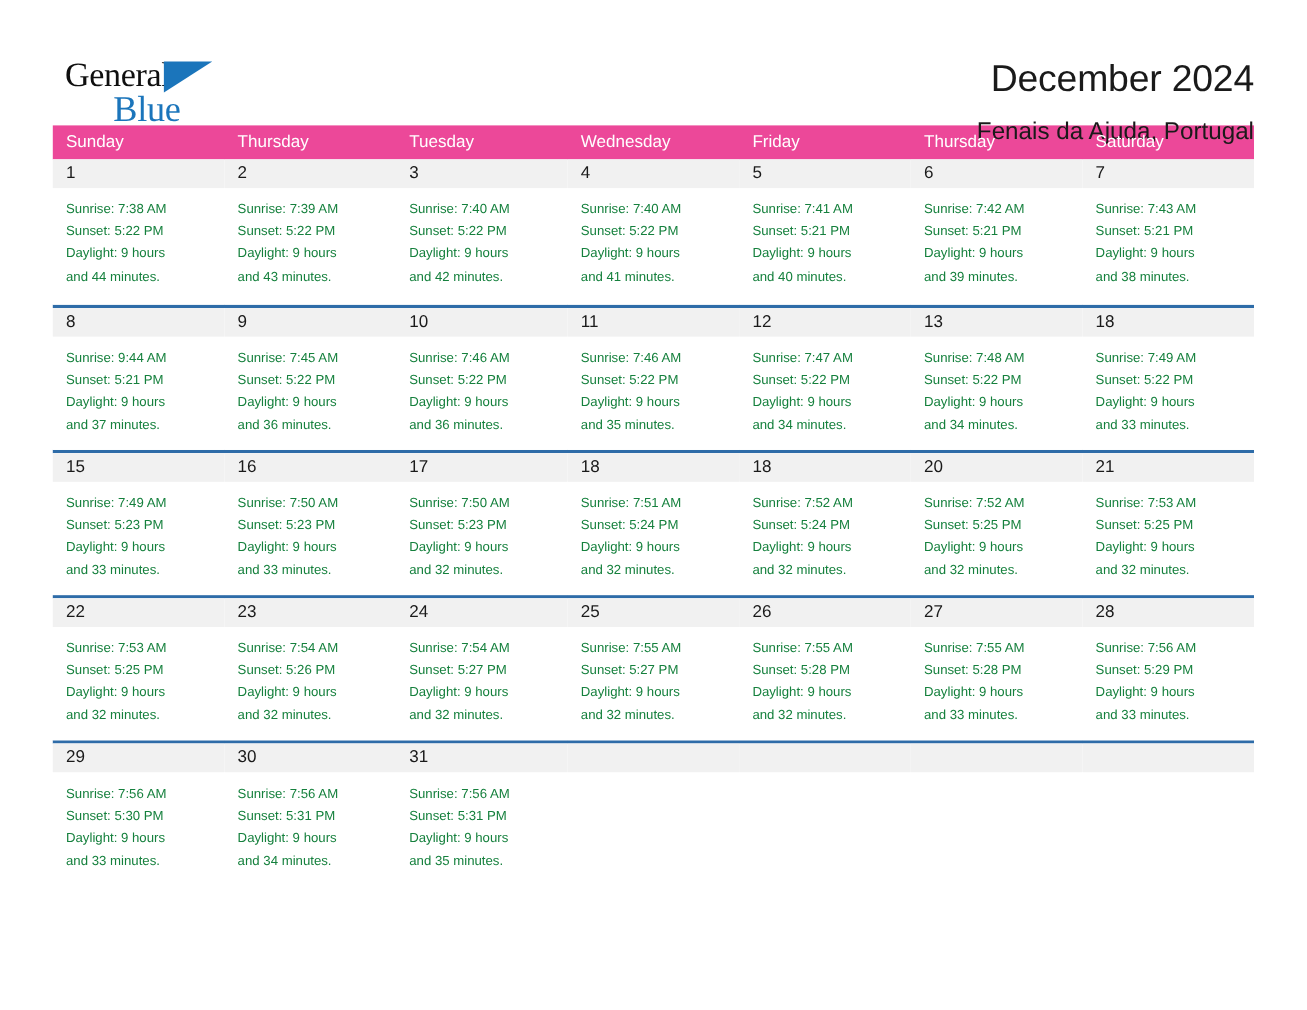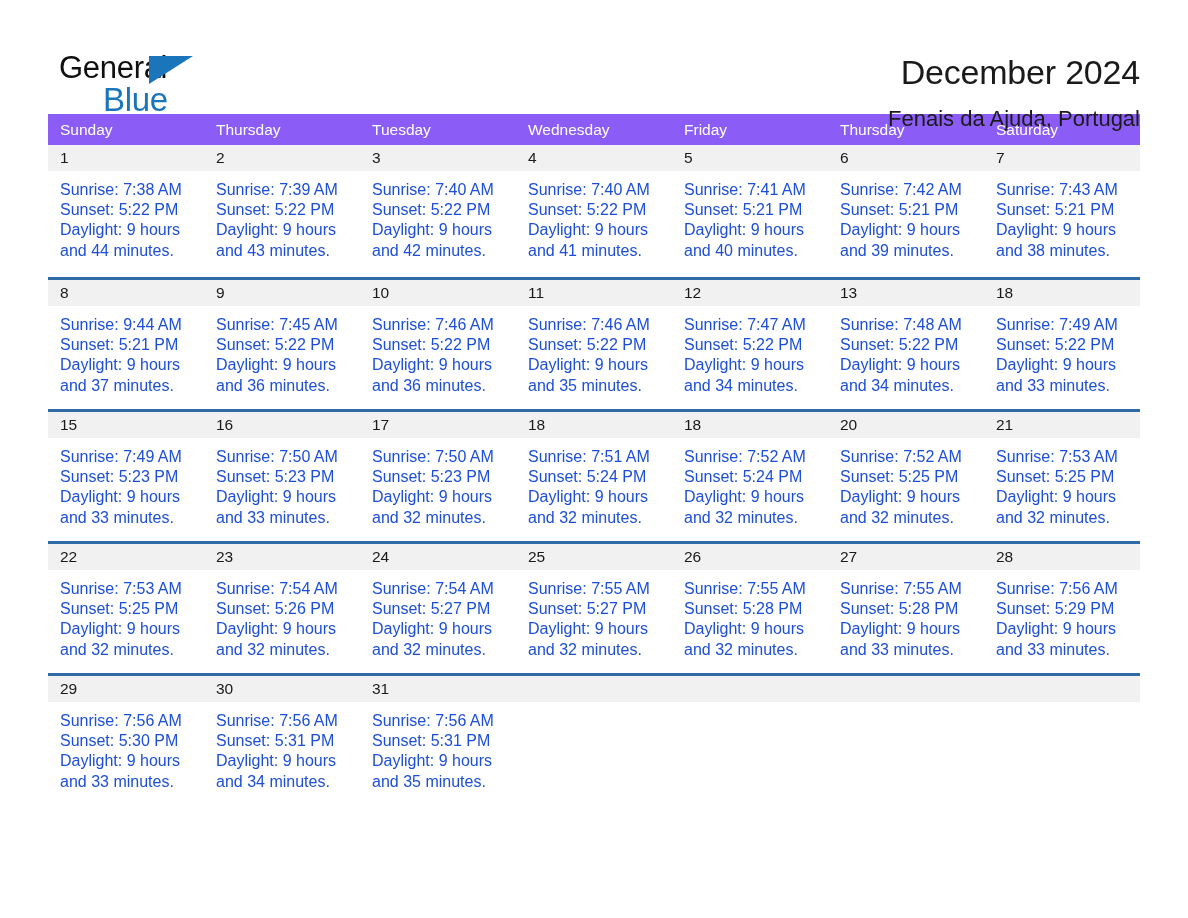--- a/index.html
+++ b/index.html
@@ -30,20 +30,21 @@
     justify-content: space-between;
     padding-top: 46px;
     height: 102px;
     box-sizing: border-box;
   }
   .logo {
     position: relative;
     width: 160px;
     height: 78px;
     flex: 0 0 auto;
+    font-family: Liberation Serif, serif;
   }
   .logo-general {
     position: absolute;
     left: 11px;
     top: 5px;
     font-size: 31px;
     line-height: 34px;
     color: #0f0f0f;
     letter-spacing: -0.3px;
     font-weight: 400;
@@ -88,21 +89,21 @@
   }
 
   
   .calendar {
     margin-top: 12px;
     width: 1092px;
   }
   .weekday-row {
     display: grid;
     grid-template-columns: repeat(7, 1fr);
-    background: #8b5cf6;
+    background: #ec4899;
     height: 31px;
   }
   .weekday {
     color: #ffffff;
     font-size: 15.5px;
     line-height: 31px;
     padding-left: 12px;
     white-space: nowrap;
   }
 
@@ -127,23 +128,23 @@
   .day-cell.empty .day-num-band { background: #f1f1f1; }
   .day-num {
     font-size: 15.5px;
     line-height: 26px;
     padding-left: 12px;
     color: #1a1a1a;
     display: block;
   }
   .day-info {
     padding: 9px 12px 0 12px;
-    font-size: 16px;
+    font-size: 12px;
     line-height: 20.2px;
-    color: #1d4ed8;
+    color: #15803d;
   }
   .day-info div { white-space: nowrap; }
 </style>
 </head>
 <body>
 
 <div class="page">
 
   <div class="top-bar">
 

